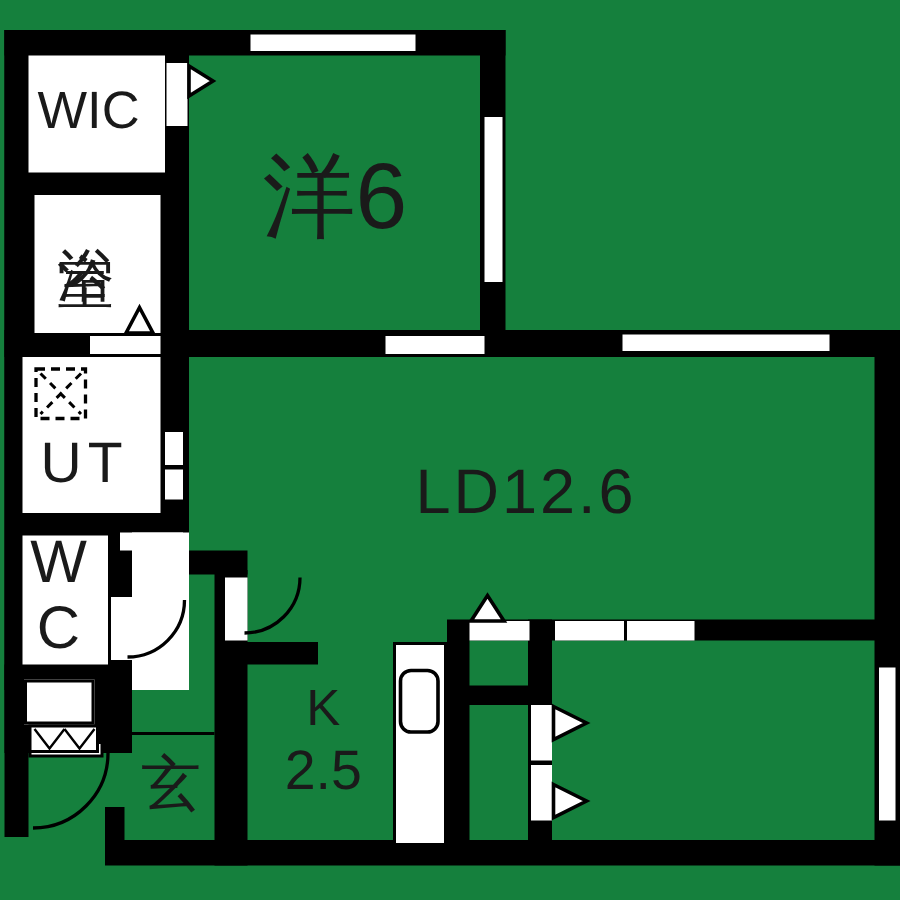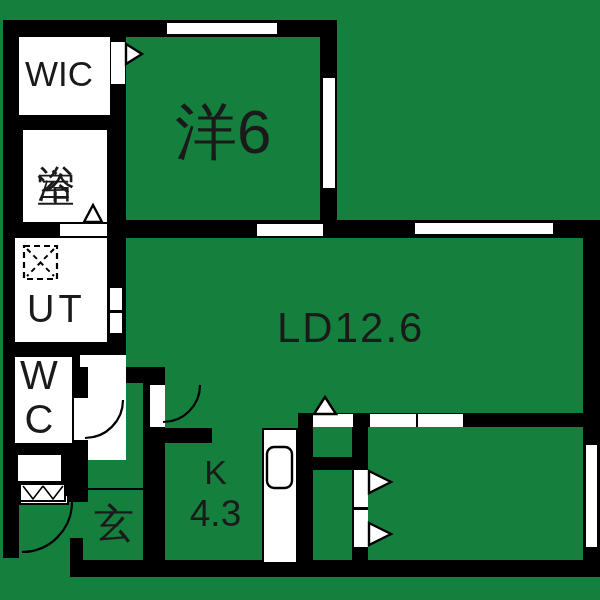--- a/index.html
+++ b/index.html
@@ -96,21 +96,21 @@
   <div class="label vtext" style="left:37px;top:135px;font-size:38px;letter-spacing:2px;">浴室</div>
 
   <div class="label" style="left:27px;top:290px;font-size:38px;letter-spacing:4px;text-align:right;">UT</div>
 
   <div class="label vtext" style="left:19px;top:353px;font-size:40px;letter-spacing:0px;">WC</div>
 
   <div class="label" style="left:94px;top:503px;font-size:40px;">玄</div>
 
   <div class="label" style="left:163px;top:455px;width:105px;text-align:center;font-size:34px;">
     <div>K</div>
-    <div style="font-size:37px;margin-top:6px;">4.3</div>
+    <div style="font-size:37px;margin-top:6px;">2.5</div>
   </div>
 
   <div class="label" style="left:175px;top:101px;font-size:62px;">洋6</div>
 
   <div class="label" style="left:261px;top:307px;font-size:42px;letter-spacing:2px;margin-left:16px;">LD12.6</div>
 
 
 </div>
 
 </body></html>

